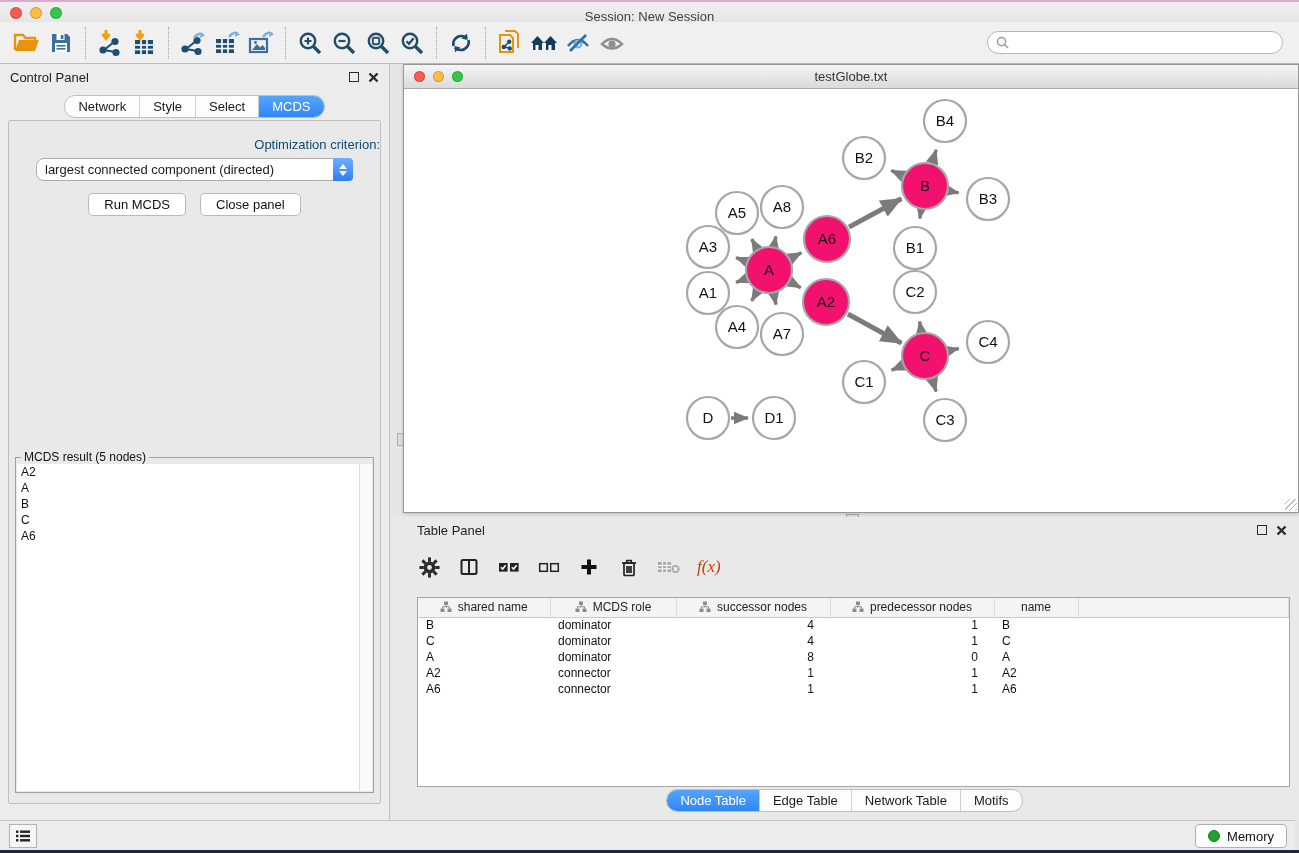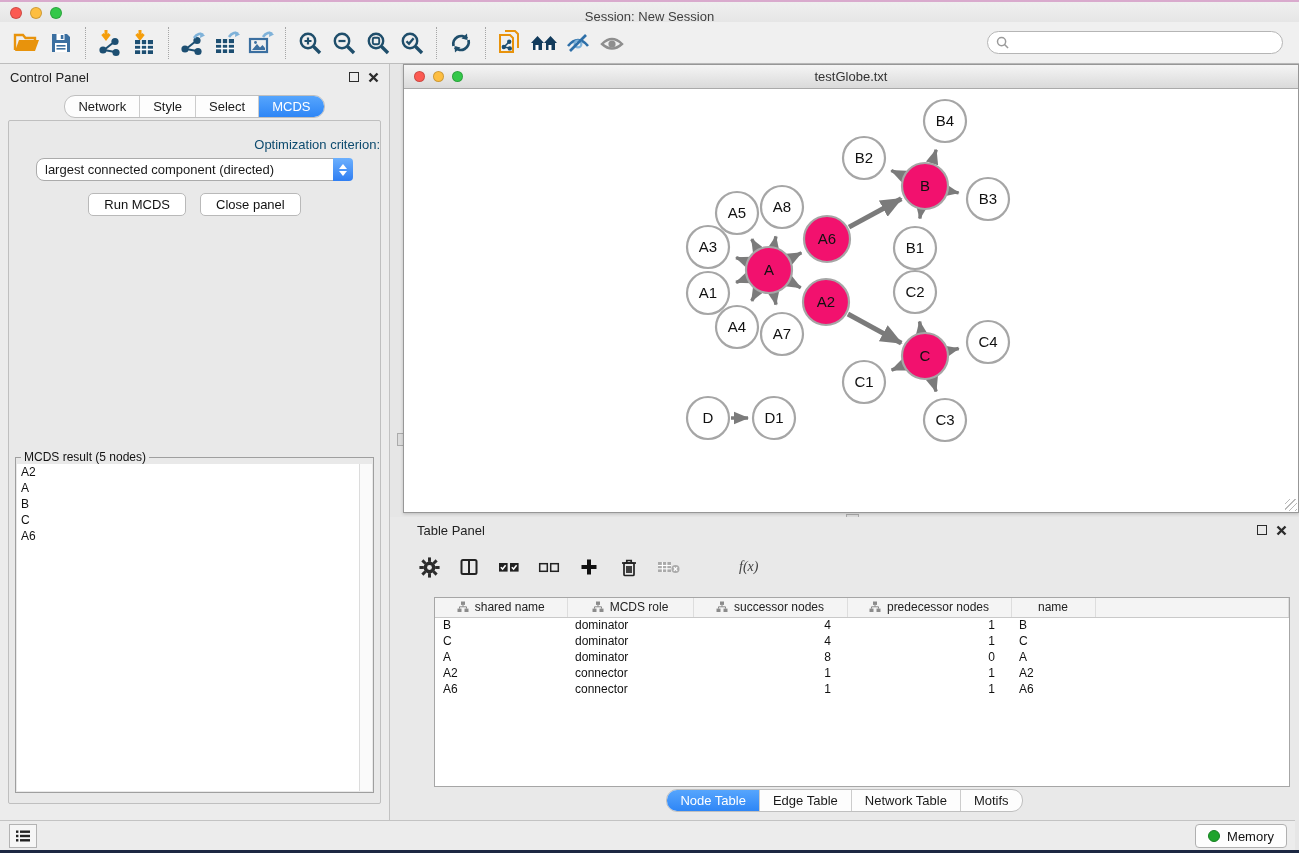--- a/index.html
+++ b/index.html
@@ -73,23 +73,23 @@
   .nw-canvas { position:relative; width:100%; height:423px; background:#fff; overflow:hidden; }
   .resize-grip { position:absolute; right:1px; bottom:1px; width:12px; height:12px;
     background:repeating-linear-gradient(135deg, transparent 0 3px, #b9b9b9 3px 4px); }
 
   
   .table-panel { position:absolute; left:0; top:453px; width:909px; height:303px; background:#e9e9e9; }
   .tp-header { position:absolute; left:0; top:0; width:100%; height:26px; display:flex; align-items:center; padding:0 12px 0 27px; }
   .tp-header .tp-title { font-size:13px; color:#222; }
   .tp-toolbar { position:absolute; left:27px; top:28px; height:44px; display:flex; align-items:center; gap:16px; }
   .tp-icon { width:24px; height:24px; display:flex; align-items:center; justify-content:center; }
-  .fx { font-family:"Liberation Serif","DejaVu Serif",serif; font-style:italic; font-size:14px; color:#404040;margin-left:42px; }
-
-  .table-wrap { position:absolute; left:27px; right:9px; top:80px; height:190px; background:#fff; border:1px solid #a6a6a6; overflow:hidden;margin-left:17px; }
+  .fx { font-family:"Liberation Serif","DejaVu Serif",serif; font-style:italic; font-size:17px; color:#c2410c; }
+
+  .table-wrap { position:absolute; left:27px; right:9px; top:80px; height:190px; background:#fff; border:1px solid #a6a6a6; overflow:hidden; }
   table.data { border-collapse:collapse; table-layout:fixed; width:100%; }
   table.data th { background:#f4f4f4; border-bottom:1px solid #c9c9c9; border-right:1px solid #dddddd;
     font-weight:normal; font-size:12px; height:19px; text-align:center; color:#222; }
   table.data th .th-inner { display:flex; align-items:center; justify-content:center; gap:6px; }
   table.data td { font-size:12px; height:16px; padding:0 8px; color:#111; white-space:nowrap; }
   table.data td.num { text-align:right; padding-right:16px; }
 
   .tp-tabs-row { position:absolute; top:272px; width:100%; display:flex; justify-content:center; }
 
   

